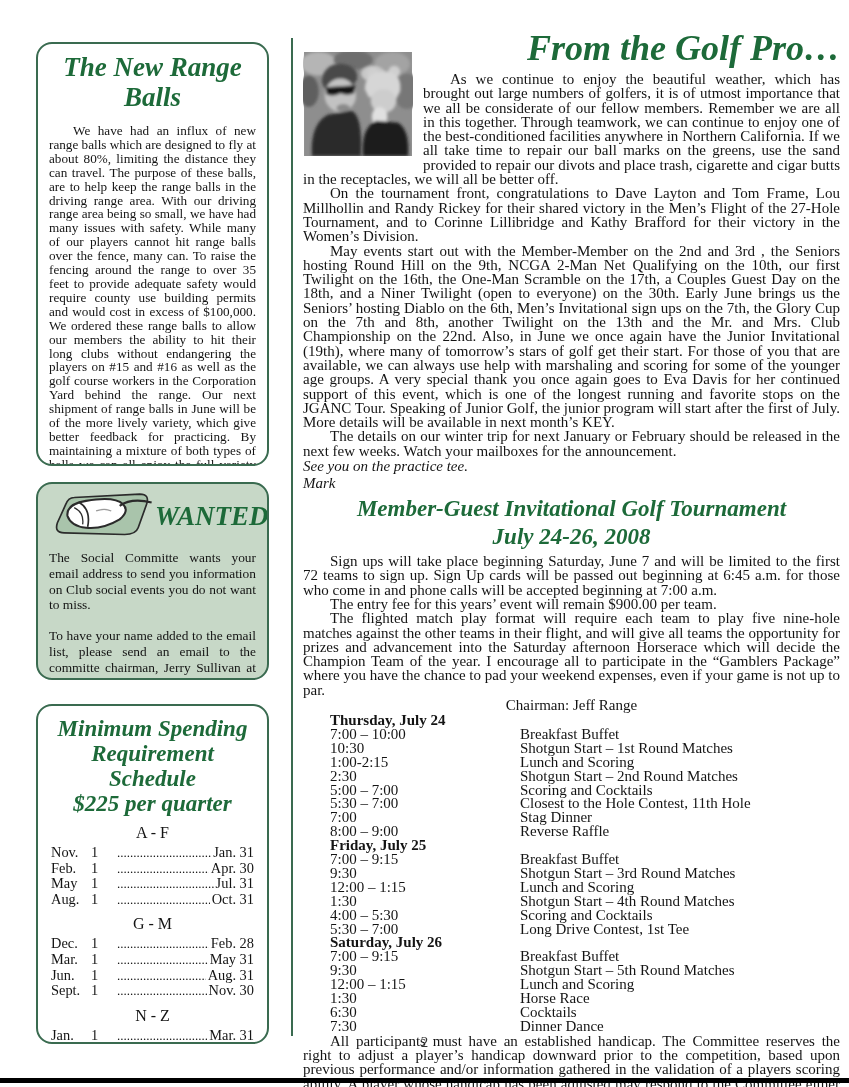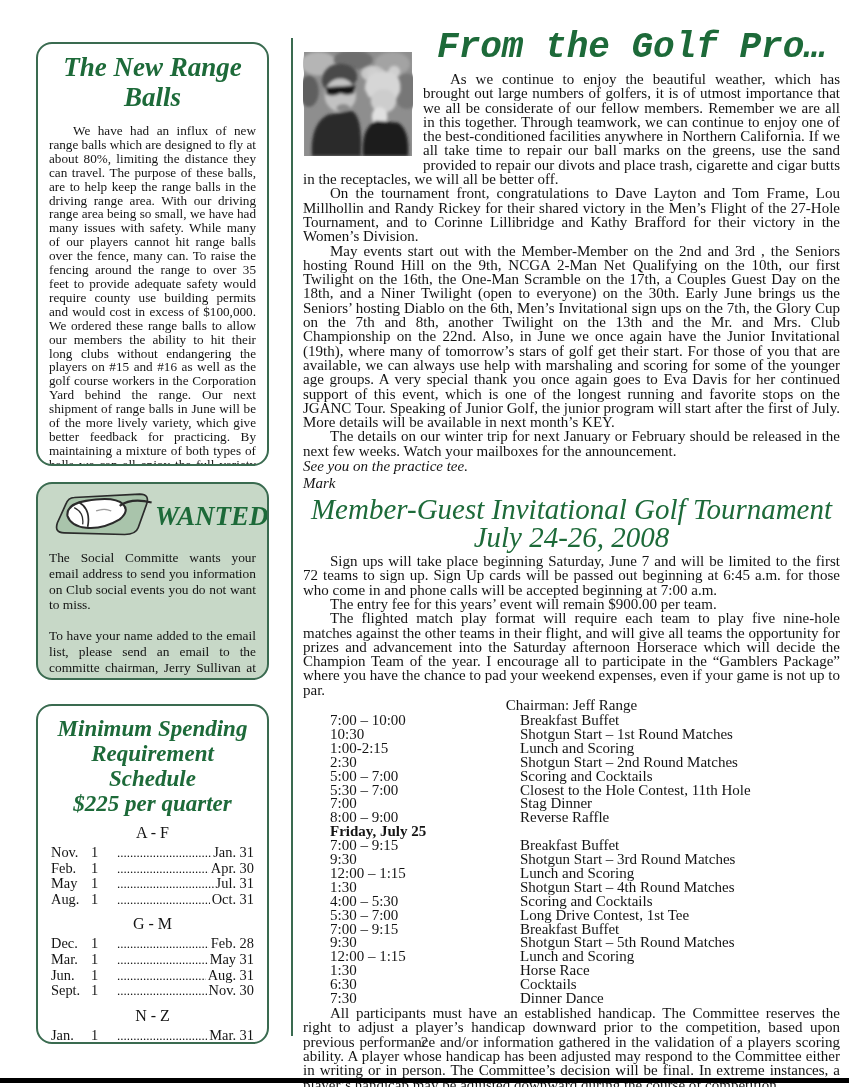--- a/index.html
+++ b/index.html
@@ -61,32 +61,32 @@
     background:var(--border-green);
   }
 
   
   .main-col{position:absolute;left:303px;top:28px;width:537px;}
   .photo{
     float:left;width:110px;height:104px;margin:24px 10px 2px 0;
   }
   .golfpro-title{
     color:var(--heading-green);font-weight:bold;font-style:italic;
-    font-size:36px;line-height:40px;text-align:center;margin:0 0 4px;font-family:Liberation Mono, monospace;
+    font-size:36px;line-height:40px;text-align:right;margin:0 0 4px;
   }
   .main-col p.body{
     font-size:15px;line-height:14.3px;text-align:justify;
     text-indent:27px;margin:0;
   }
   .signoff{
     font-style:italic;font-size:15px;line-height:15.5px;margin:1px 0 0;
   }
   .tourney-title{
-    color:var(--heading-green);font-weight:normal;font-style:italic;
-    font-size:29px;line-height:28px;text-align:center;margin:4px 0 3px;
+    color:var(--heading-green);font-weight:bold;font-style:italic;
+    font-size:23px;line-height:28px;text-align:center;margin:4px 0 3px;
   }
   .tourney-title span{display:block;}
   .chairman{text-align:center;font-size:15px;line-height:15px;margin:1px 0;}
 
   .sched{margin-left:27px;font-size:15px;line-height:13.9px;}
   .sched .day{font-weight:bold;}
   .sched .row{display:flex;}
   .sched .time{width:190px;flex:0 0 190px;}
   .sched .act{flex:1;}
 
@@ -266,20 +266,21 @@
       <h2 class="tourney-title">
         <span>Member-Guest Invitational Golf Tournament</span>
         <span>July 24-26, 2008</span>
       </h2>
       <p class="body">Sign ups will take place beginning Saturday, June 7 and will be limited to the first 72 teams to sign up.  Sign Up cards will be passed out beginning at 6:45 a.m. for those who come in and phone calls will be accepted beginning at 7:00 a.m.</p>
       <p class="body">The entry fee for this years’ event will remain $900.00 per team.</p>
       <p class="body">The flighted match play format will require each team to play five nine-hole matches against the other teams in their flight, and will give all teams the opportunity for prizes and advancement into the Saturday afternoon Horserace which will decide the Champion Team of the year.  I encourage all to participate in the “Gamblers Package” where you have the chance to pad your weekend expenses, even if your game is not up to par.</p>
       <div class="chairman">Chairman: Jeff Range</div>
 
       <div class="sched">
+        <div class="day">Thursday, July 24</div>
         <div>
 
             <div class="row">
               <span class="time">7:00 – 10:00</span>
               <span class="act">Breakfast Buffet</span>
             </div>
 
             <div class="row">
               <span class="time">10:30</span>
               <span class="act">Shotgun Start – 1st Round Matches</span>
@@ -341,20 +342,21 @@
             <div class="row">
               <span class="time">4:00 – 5:30</span>
               <span class="act">Scoring and Cocktails</span>
             </div>
 
             <div class="row">
               <span class="time">5:30 – 7:00</span>
               <span class="act">Long Drive Contest, 1st Tee</span>
             </div>
           </div>
+        <div class="day">Saturday, July 26</div>
         <div>
 
             <div class="row">
               <span class="time">7:00 – 9:15</span>
               <span class="act">Breakfast Buffet</span>
             </div>
 
             <div class="row">
               <span class="time">9:30</span>
               <span class="act">Shotgun Start – 5th Round Matches</span>

